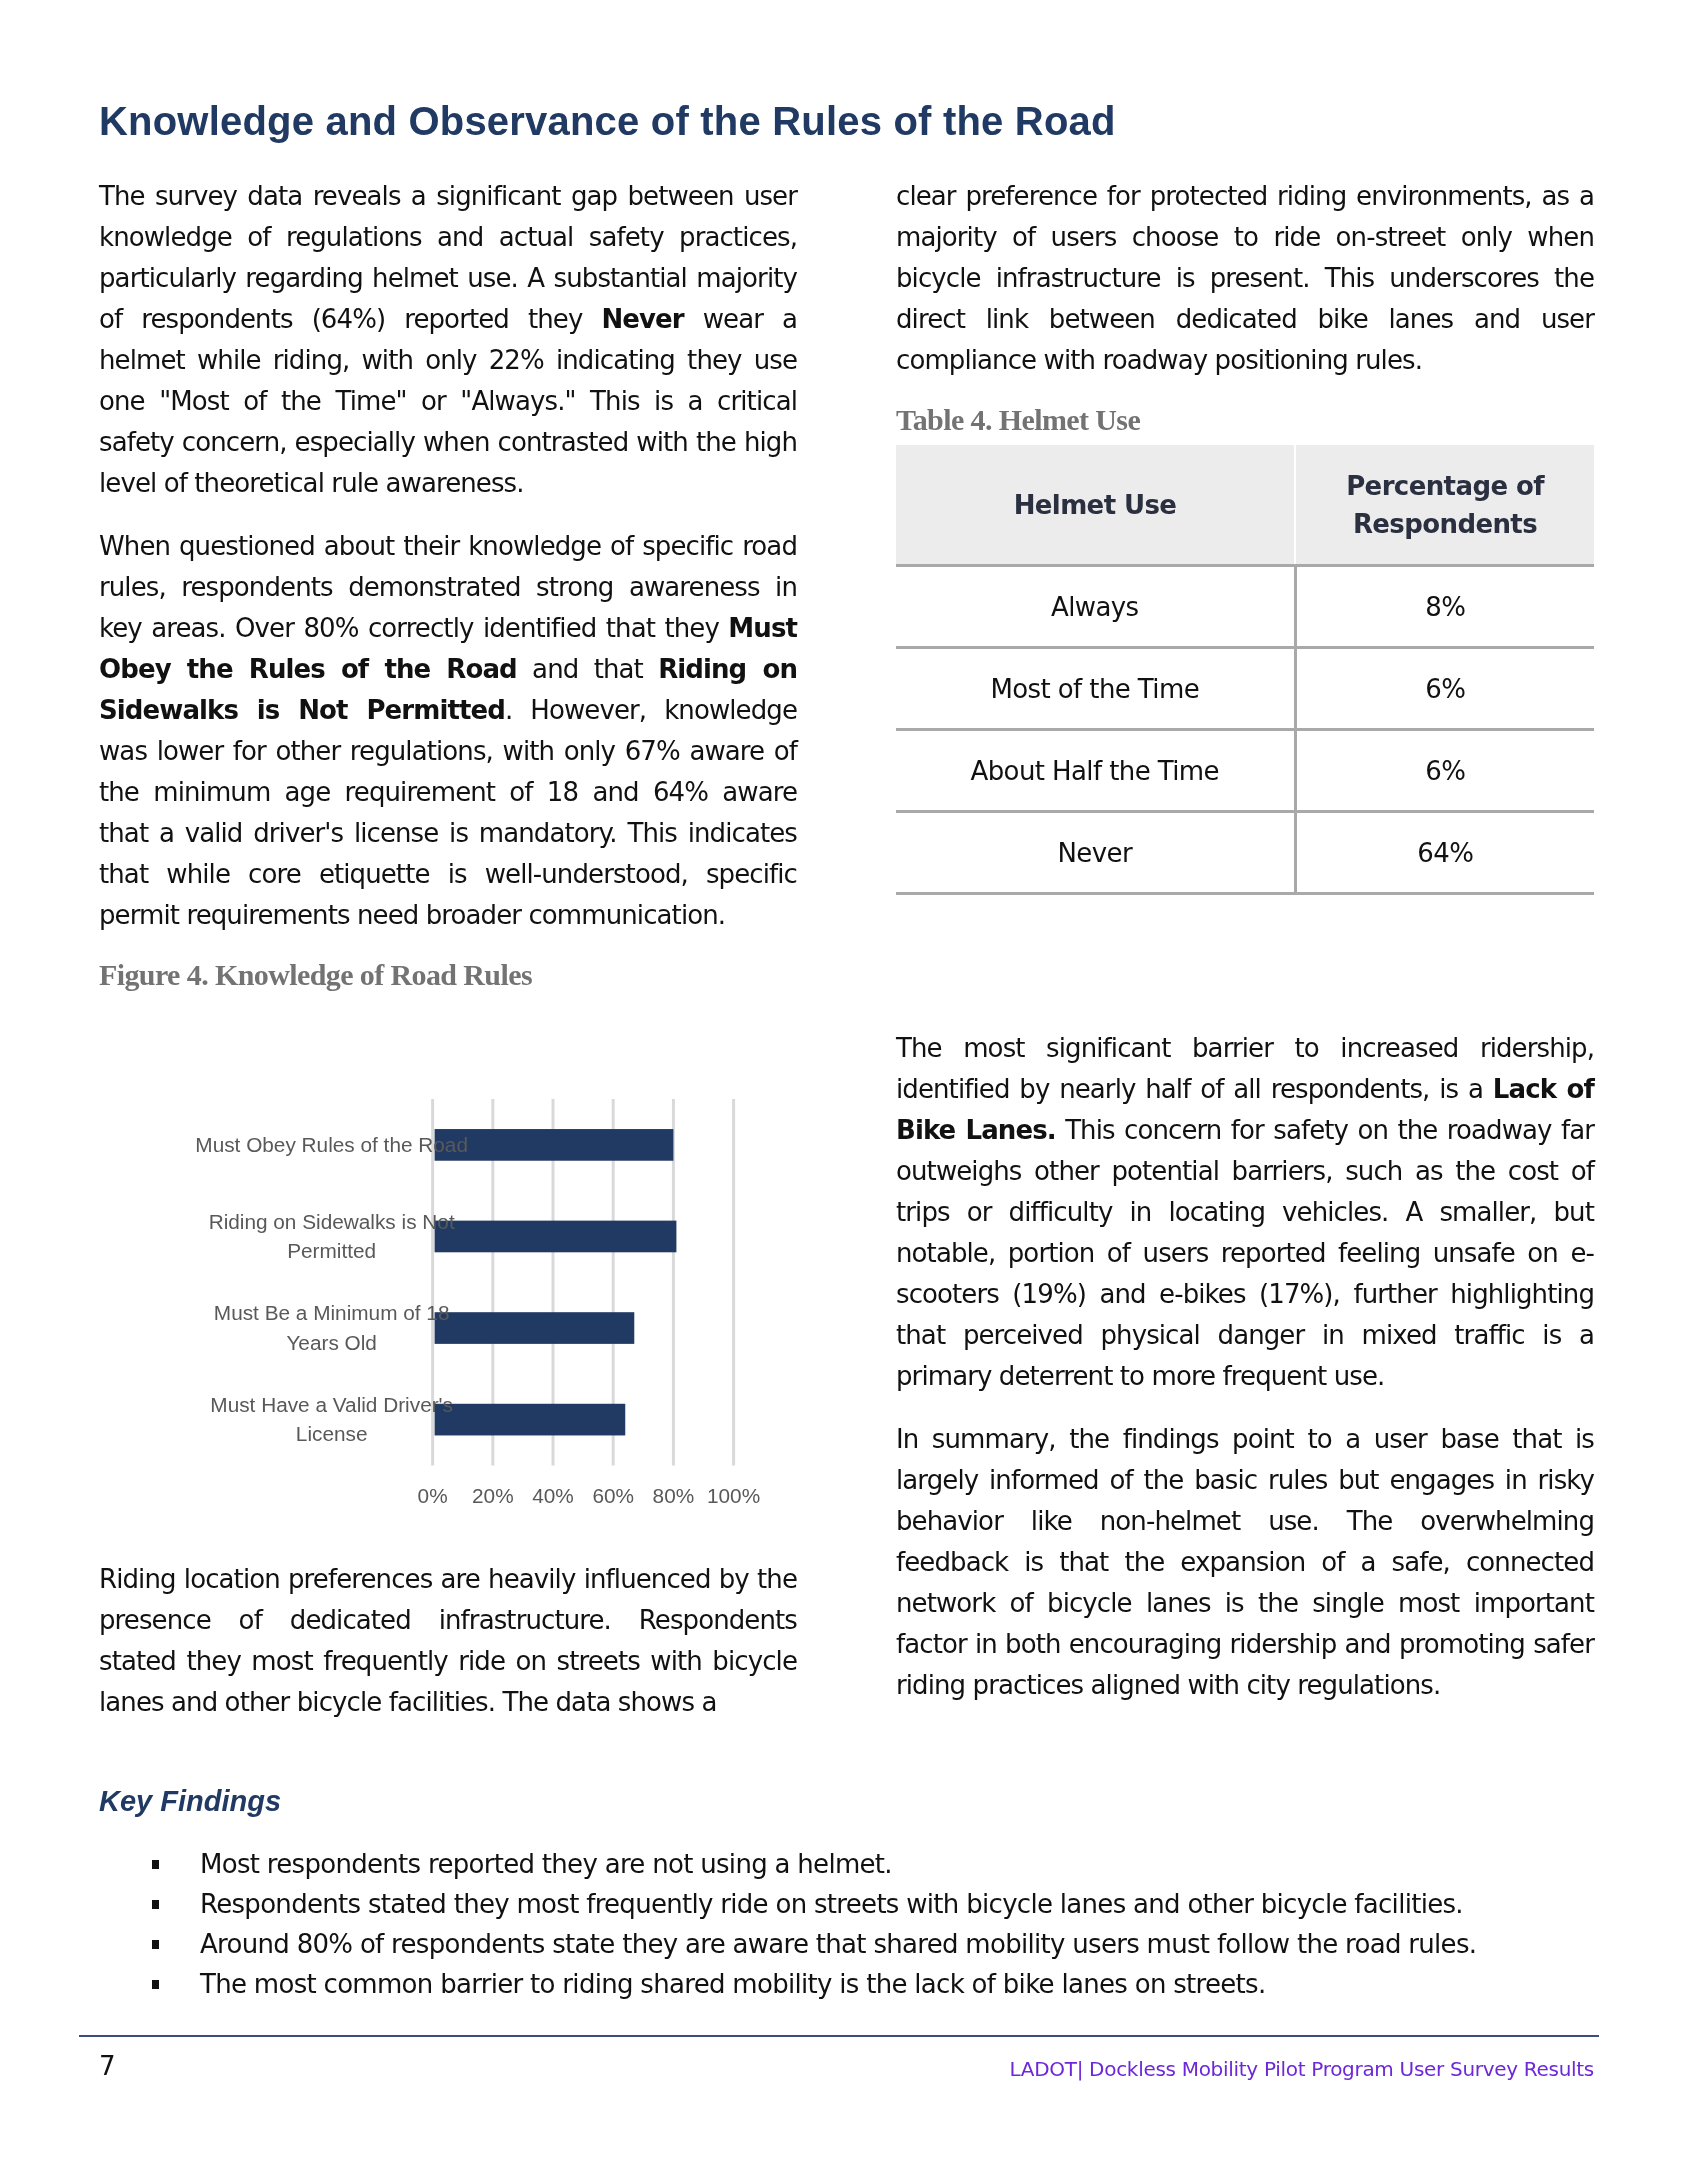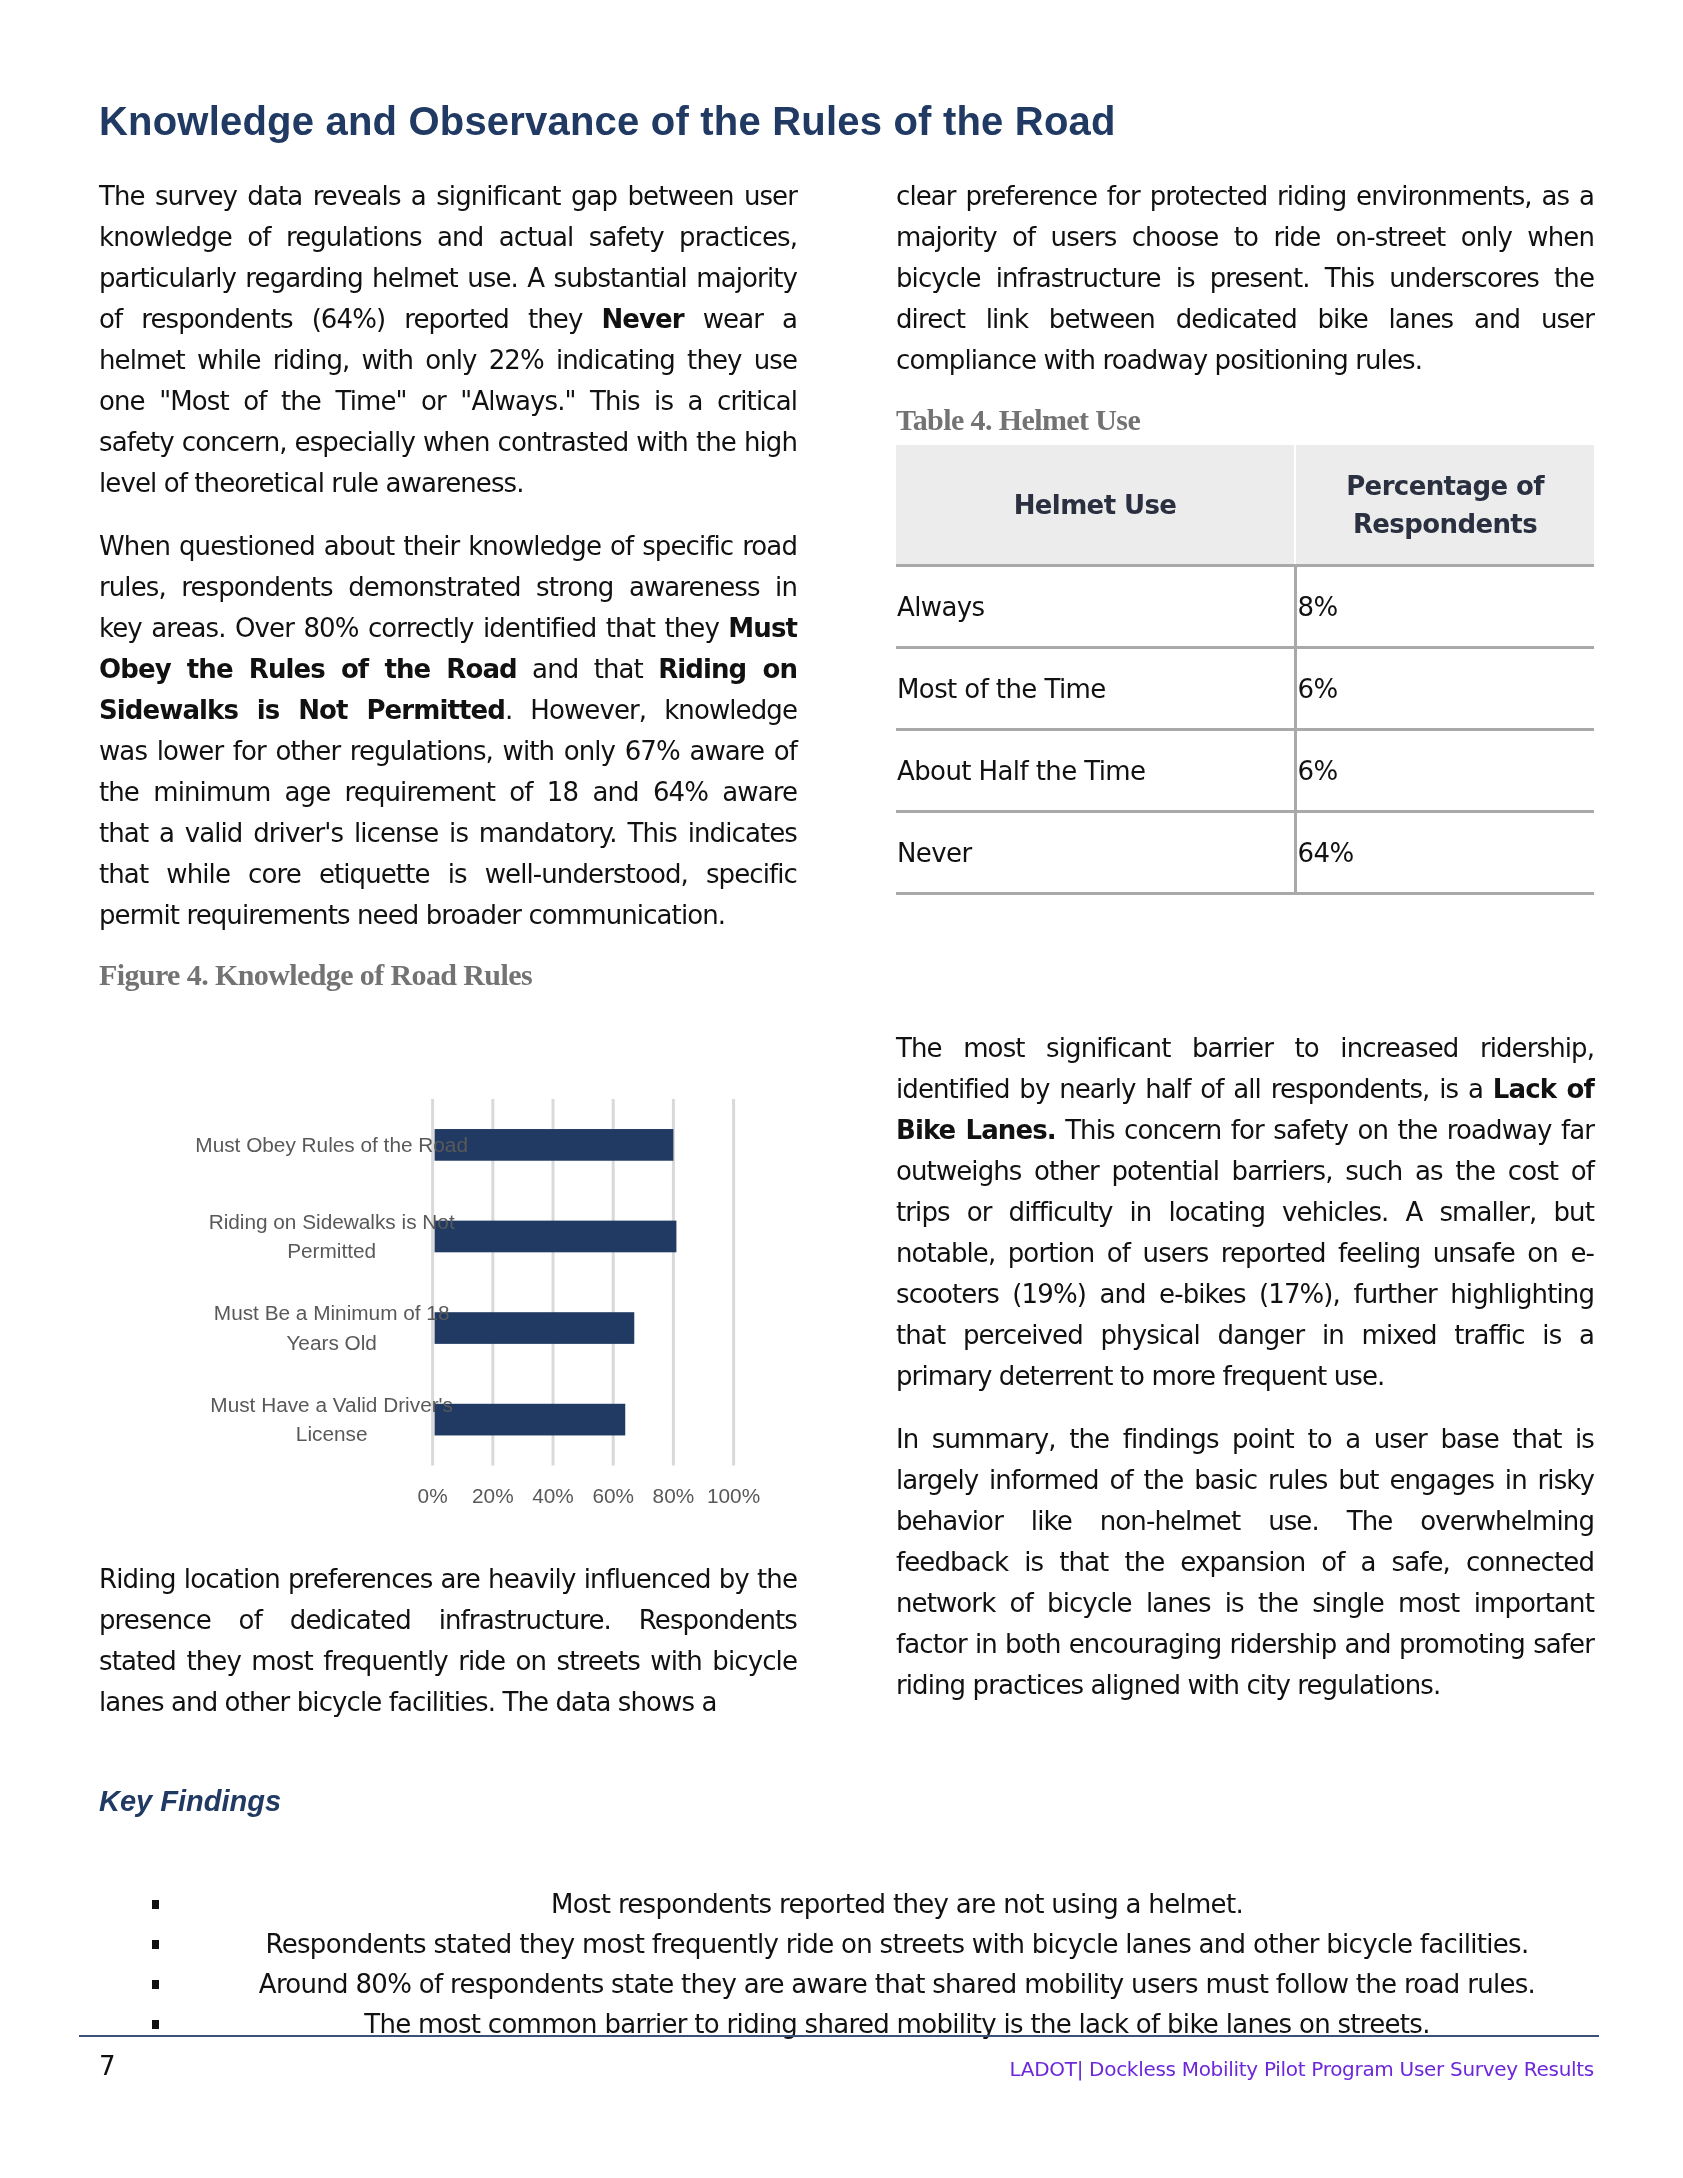--- a/index.html
+++ b/index.html
@@ -9,30 +9,30 @@
   .col-left { left: 99px; top: 176px; }
   .col-right { left: 896px; top: 176px; }
   p.body { margin: 0 0 22px 0; font-size: 26px; line-height: 41px; text-align: justify; letter-spacing: -0.9px; word-spacing: 0px; }
   p.body b { font-weight: bold; }
   .caption { font-family: Liberation Serif, serif; font-weight: bold; font-size: 30px; margin: 0; letter-spacing: -0.6px; color: #737373; }
   
   .table-wrap { margin-top: 8px; }
   table.helmet { width: 698px; border-collapse: collapse; font-size: 26px; letter-spacing: -0.6px; }
   table.helmet thead th { background: #ececec; color: #2a3040; font-weight: bold; height: 117px; text-align: center; line-height: 38px; border-bottom: 3px solid #a9a9a9; }
   table.helmet thead th + th { border-left: 2px solid #ffffff; }
-  table.helmet tbody td { height: 77px; text-align: left; border-bottom: 3px solid #a9a9a9; }
+  table.helmet tbody td { height: 77px; text-align: center; border-bottom: 3px solid #a9a9a9; }
   table.helmet tbody td + td { border-left: 3px solid #a9a9a9; }
   table.helmet .c1 { width: 396px; }
   
   .chart { position: absolute; left: 99px; top: 1089px; width: 693px; height: 436px; }
   .chart svg { width: 693px; height: 436px; display: block; }
   .chart text { font-family: "Liberation Sans", sans-serif; font-size: 21px; fill: #595959; }
   
   .kf-title { position: absolute; left: 99px; top: 1785px; margin: 0; font-family: "Liberation Sans", sans-serif; font-weight: bold; font-size: 29px; color: #213a63; font-style: italic; }
-  ul.kf { position: absolute; left: 99px; top: 1884px; margin: 0; padding: 0; list-style: none; width: 1495px; text-align: center; }
+  ul.kf { position: absolute; left: 99px; top: 1844px; margin: 0; padding: 0; list-style: none; width: 1495px; }
   ul.kf li { position: relative; padding-left: 101px; font-size: 26px; line-height: 40px; letter-spacing: -0.7px; }
   ul.kf li .bullet { position: absolute; left: 53px; top: 16px; width: 7px; height: 9px; background: #111; }
   .footer-rule { position: absolute; left: 79px; top: 2035px; width: 1520px; height: 2px; background: #3b5077; }
   .page-num { position: absolute; left: 99px; top: 2051px; font-size: 26px; color: #111; }
   .footer-text { position: absolute; right: 89px; top: 2057px; font-size: 20px; color: #6d28d9; letter-spacing: -0.3px; }
 </style>
 </head>
 <body>
 
 <h1 class="page-title">Knowledge and Observance of the Rules of the Road</h1>

